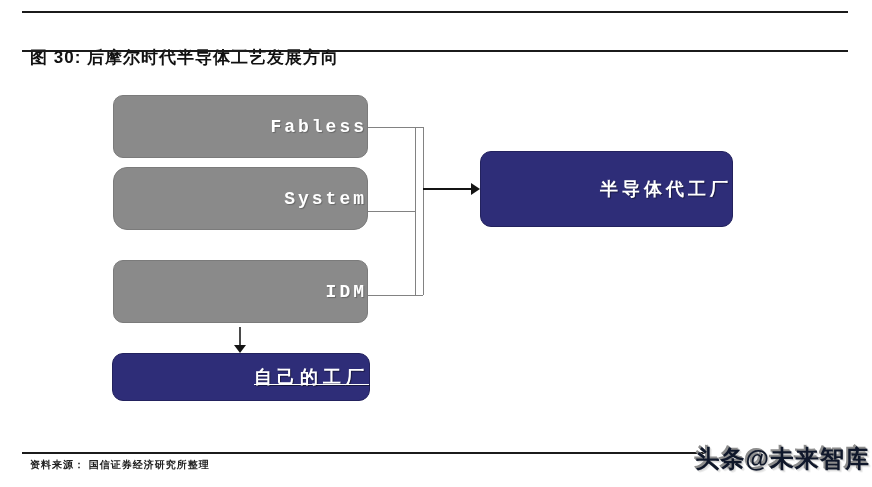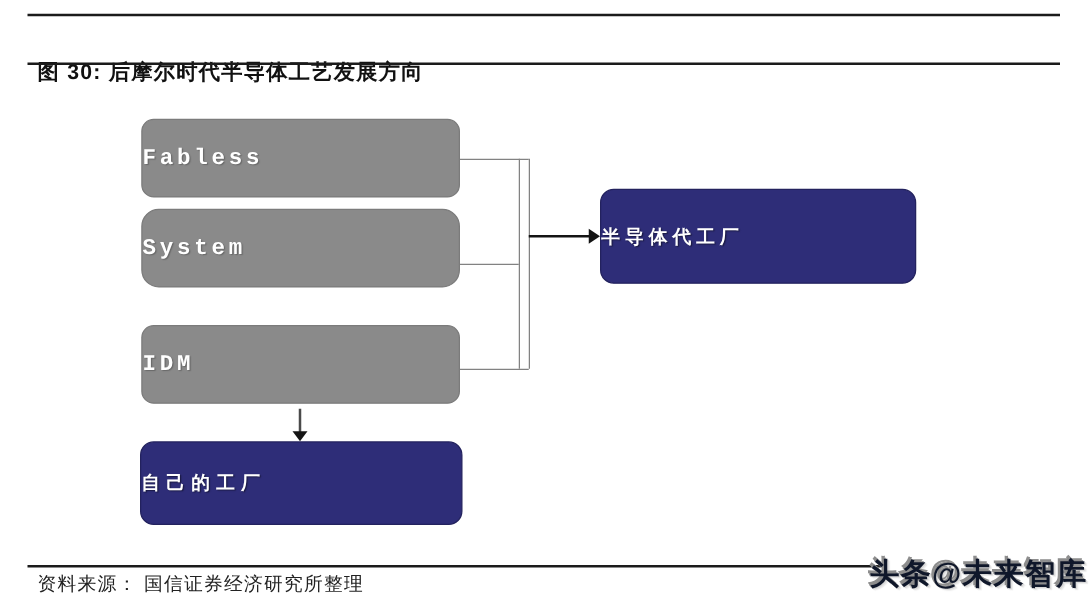--- a/index.html
+++ b/index.html
@@ -20,45 +20,45 @@
   .rule-top { top: 11px; }
   .rule-title-bottom { top: 50px; height: 2px; }
   .figure-title {
     left: 30px; top: 17px; width: 700px;
     font-size: 17px; font-weight: bold; color: #111;
     letter-spacing: 1px; white-space: nowrap; margin-top: 29px;
   }
 
   
   .box {
-    display: flex; align-items: center; justify-content: flex-start;
+    display: flex; align-items: center; justify-content: flex-end;
     color: #ffffff; font-weight: bold; text-align: center;
     box-sizing: border-box;
   }
   .box-gray {
     left: 113px; width: 255px; height: 63px;
     background: var(--gray-box);
     border: 1px solid #7b7b7b;
     border-radius: 10px;
     font-family: "Liberation Mono", "DejaVu Sans Mono", monospace;
     font-size: 18px; letter-spacing: 3px;
     text-shadow: 1px 1px 1px rgba(0,0,0,0.25);
   }
   .box-navy {
     background: var(--navy-box);
     border: 1px solid #23225e;
     border-radius: 11px;
-    font-size: 15px; letter-spacing: 4px;
+    font-size: 18px; letter-spacing: 4px;
     text-shadow: 1px 1px 1px rgba(0,0,0,0.45);
   }
   #box-fabless { top: 95px; }
   #box-system  { top: 167px; border-radius: 14px; }
   #box-idm     { top: 260px; }
   #box-foundry { left: 480px; top: 151px; width: 253px; height: 76px; }
-  #box-ownfab  { left: 112px; top: 353px; width: 258px; height: 67px; letter-spacing: 5px; }
+  #box-ownfab  { left: 112px; top: 353px; width: 258px; height: 48px; letter-spacing: 5px; text-decoration: underline; }
 
   
   .hline { height: 1px; background: var(--connector-gray); }
   .vline { width: 1px;  background: var(--connector-gray); }
   .arrow-shaft-h { height: 2px; background: var(--arrow-black); }
   .arrow-shaft-v { width: 2px;  background: #4a4a4a; }
   .arrow-head-right {
     width: 0; height: 0;
     border-top: 6px solid transparent;
     border-bottom: 6px solid transparent;
@@ -68,21 +68,21 @@
     width: 0; height: 0;
     border-left: 6px solid transparent;
     border-right: 6px solid transparent;
     border-top: 8px solid var(--arrow-black);
   }
 
   
   .rule-footer { top: 452px; width: 683px; }
   .source-note {
     left: 30px; top: 458px;
-    font-size: 15px; font-weight: normal; color: #222;
+    font-size: 10px; font-weight: bold; color: #222;
     letter-spacing: 1px; white-space: nowrap; text-align: right;
   }
   .watermark {
     right: 2px; top: 443px;
     font-size: 24px; font-weight: bold; letter-spacing: 1px;
     color: #0f172a;
     text-shadow:
       -2px -2px 0 #8d8d8d,
       -1px -1px 0 #8d8d8d,
        1px  1px 0 #d8d8d8,

